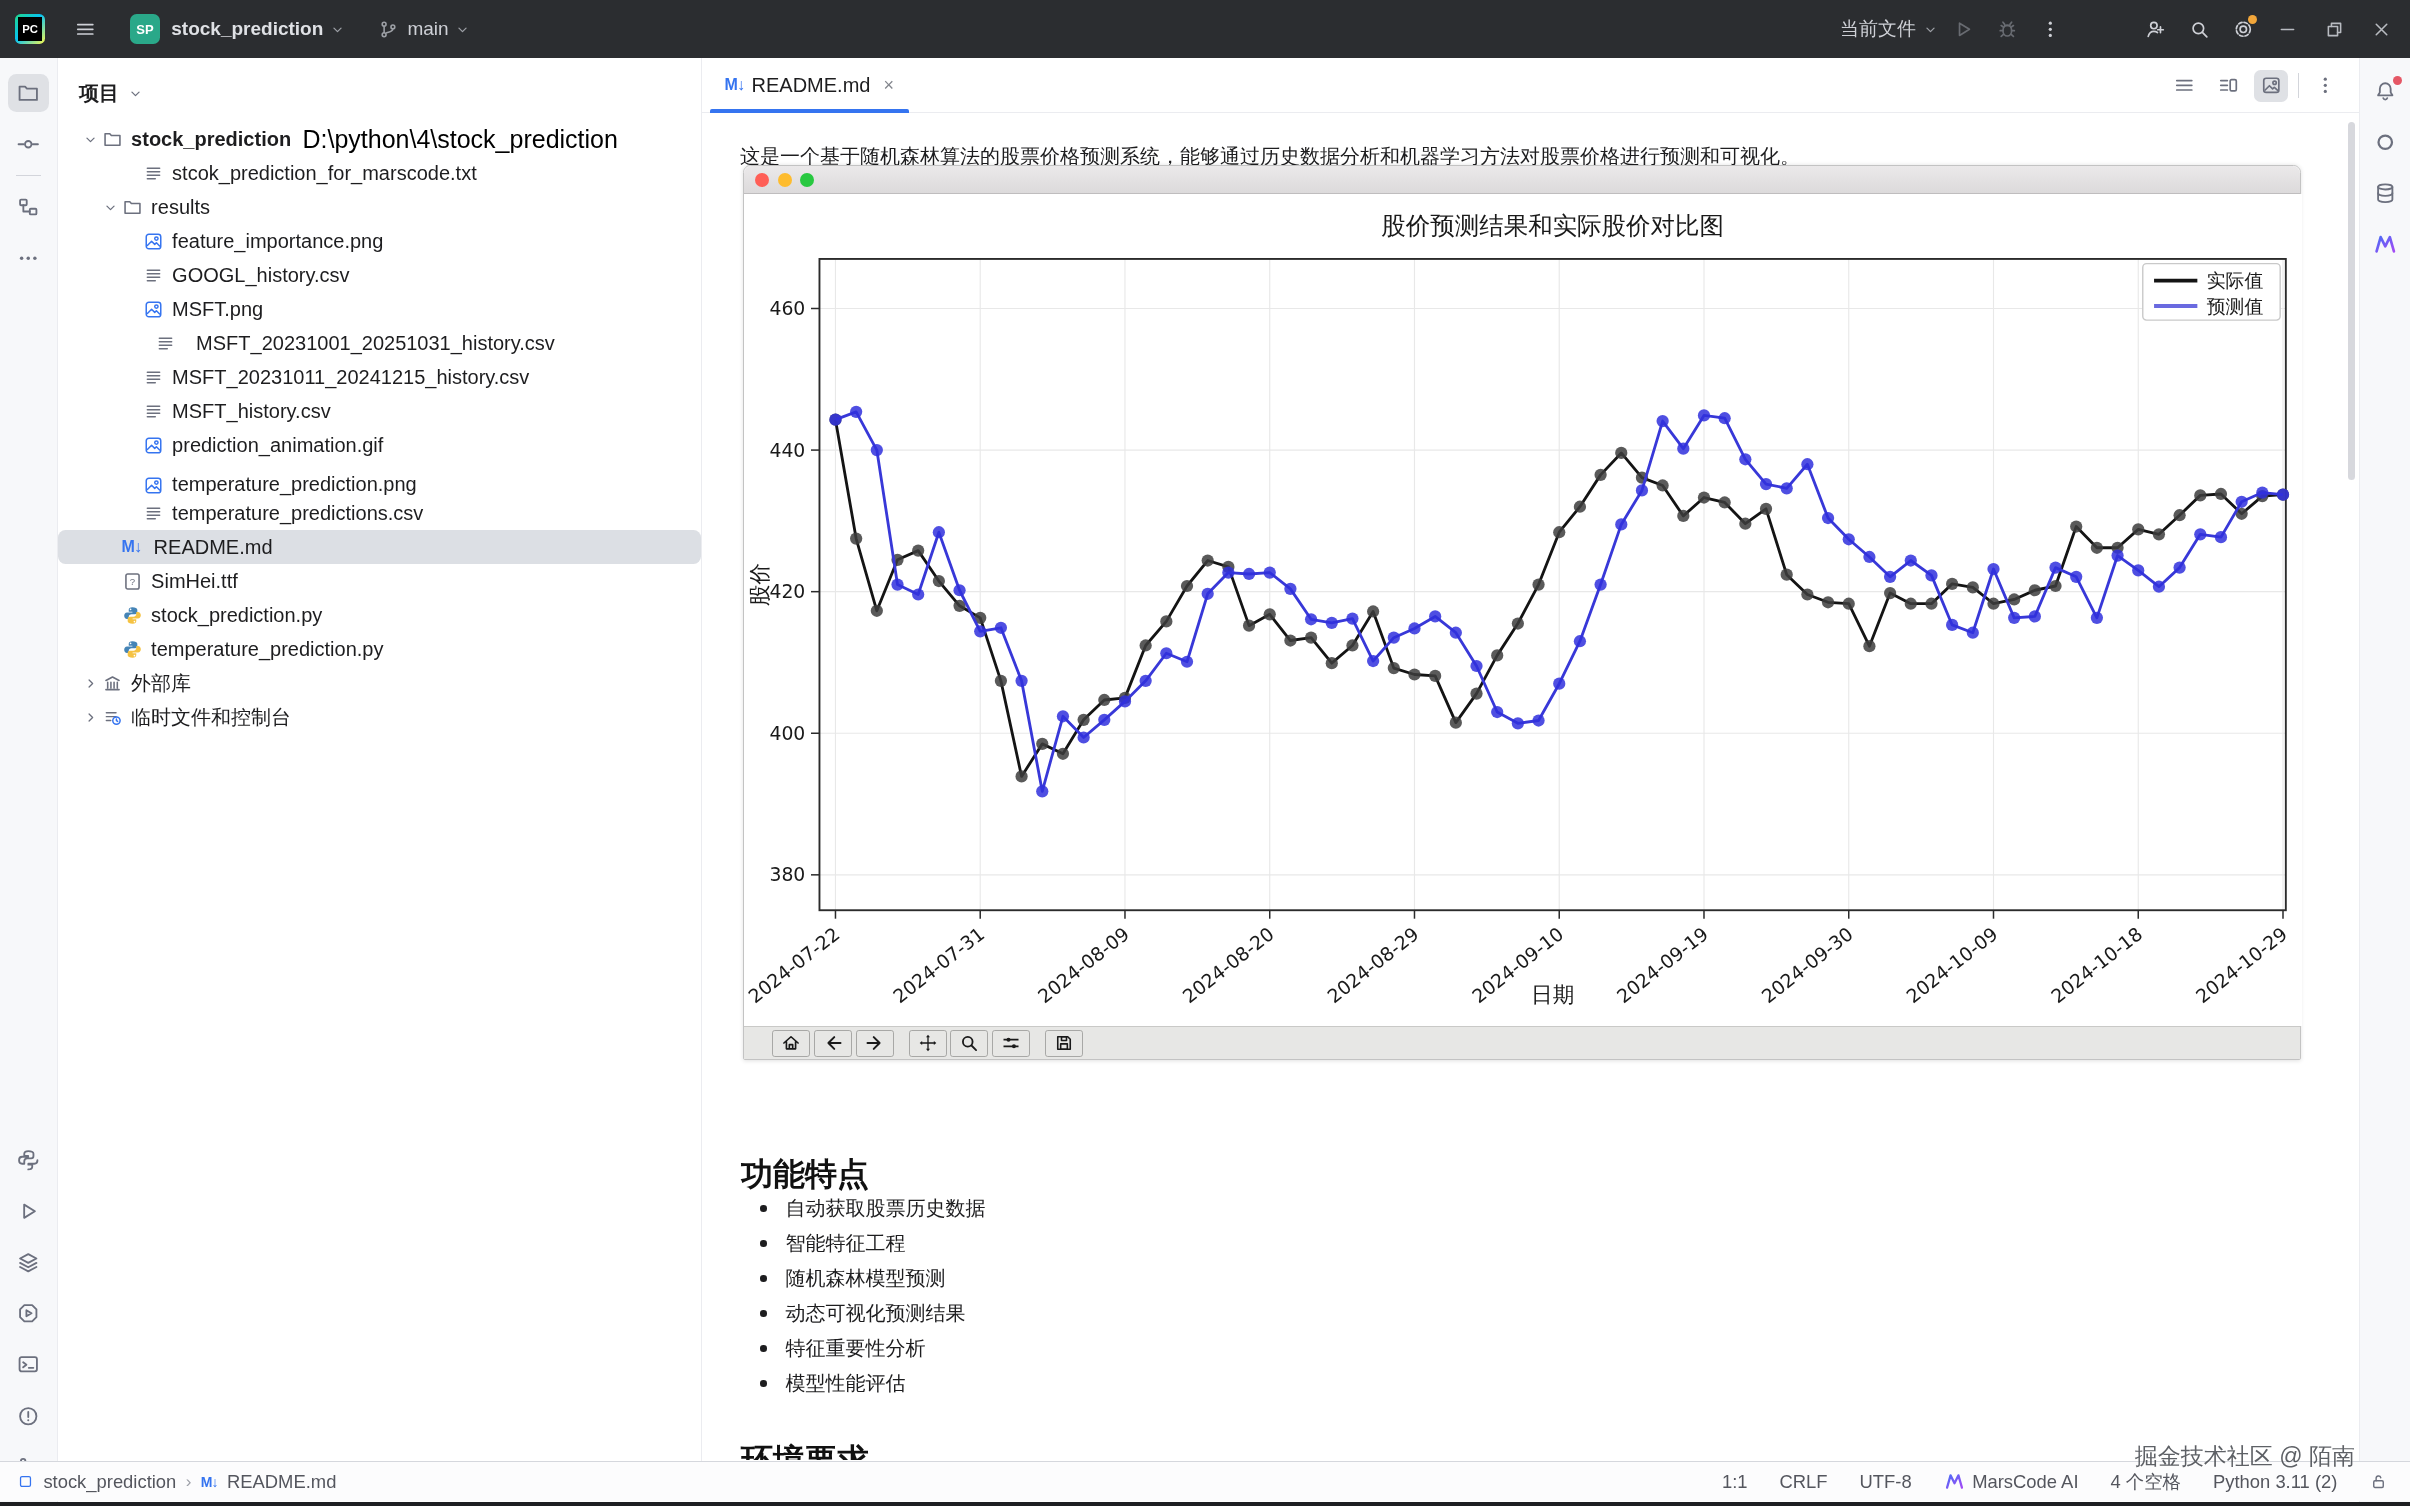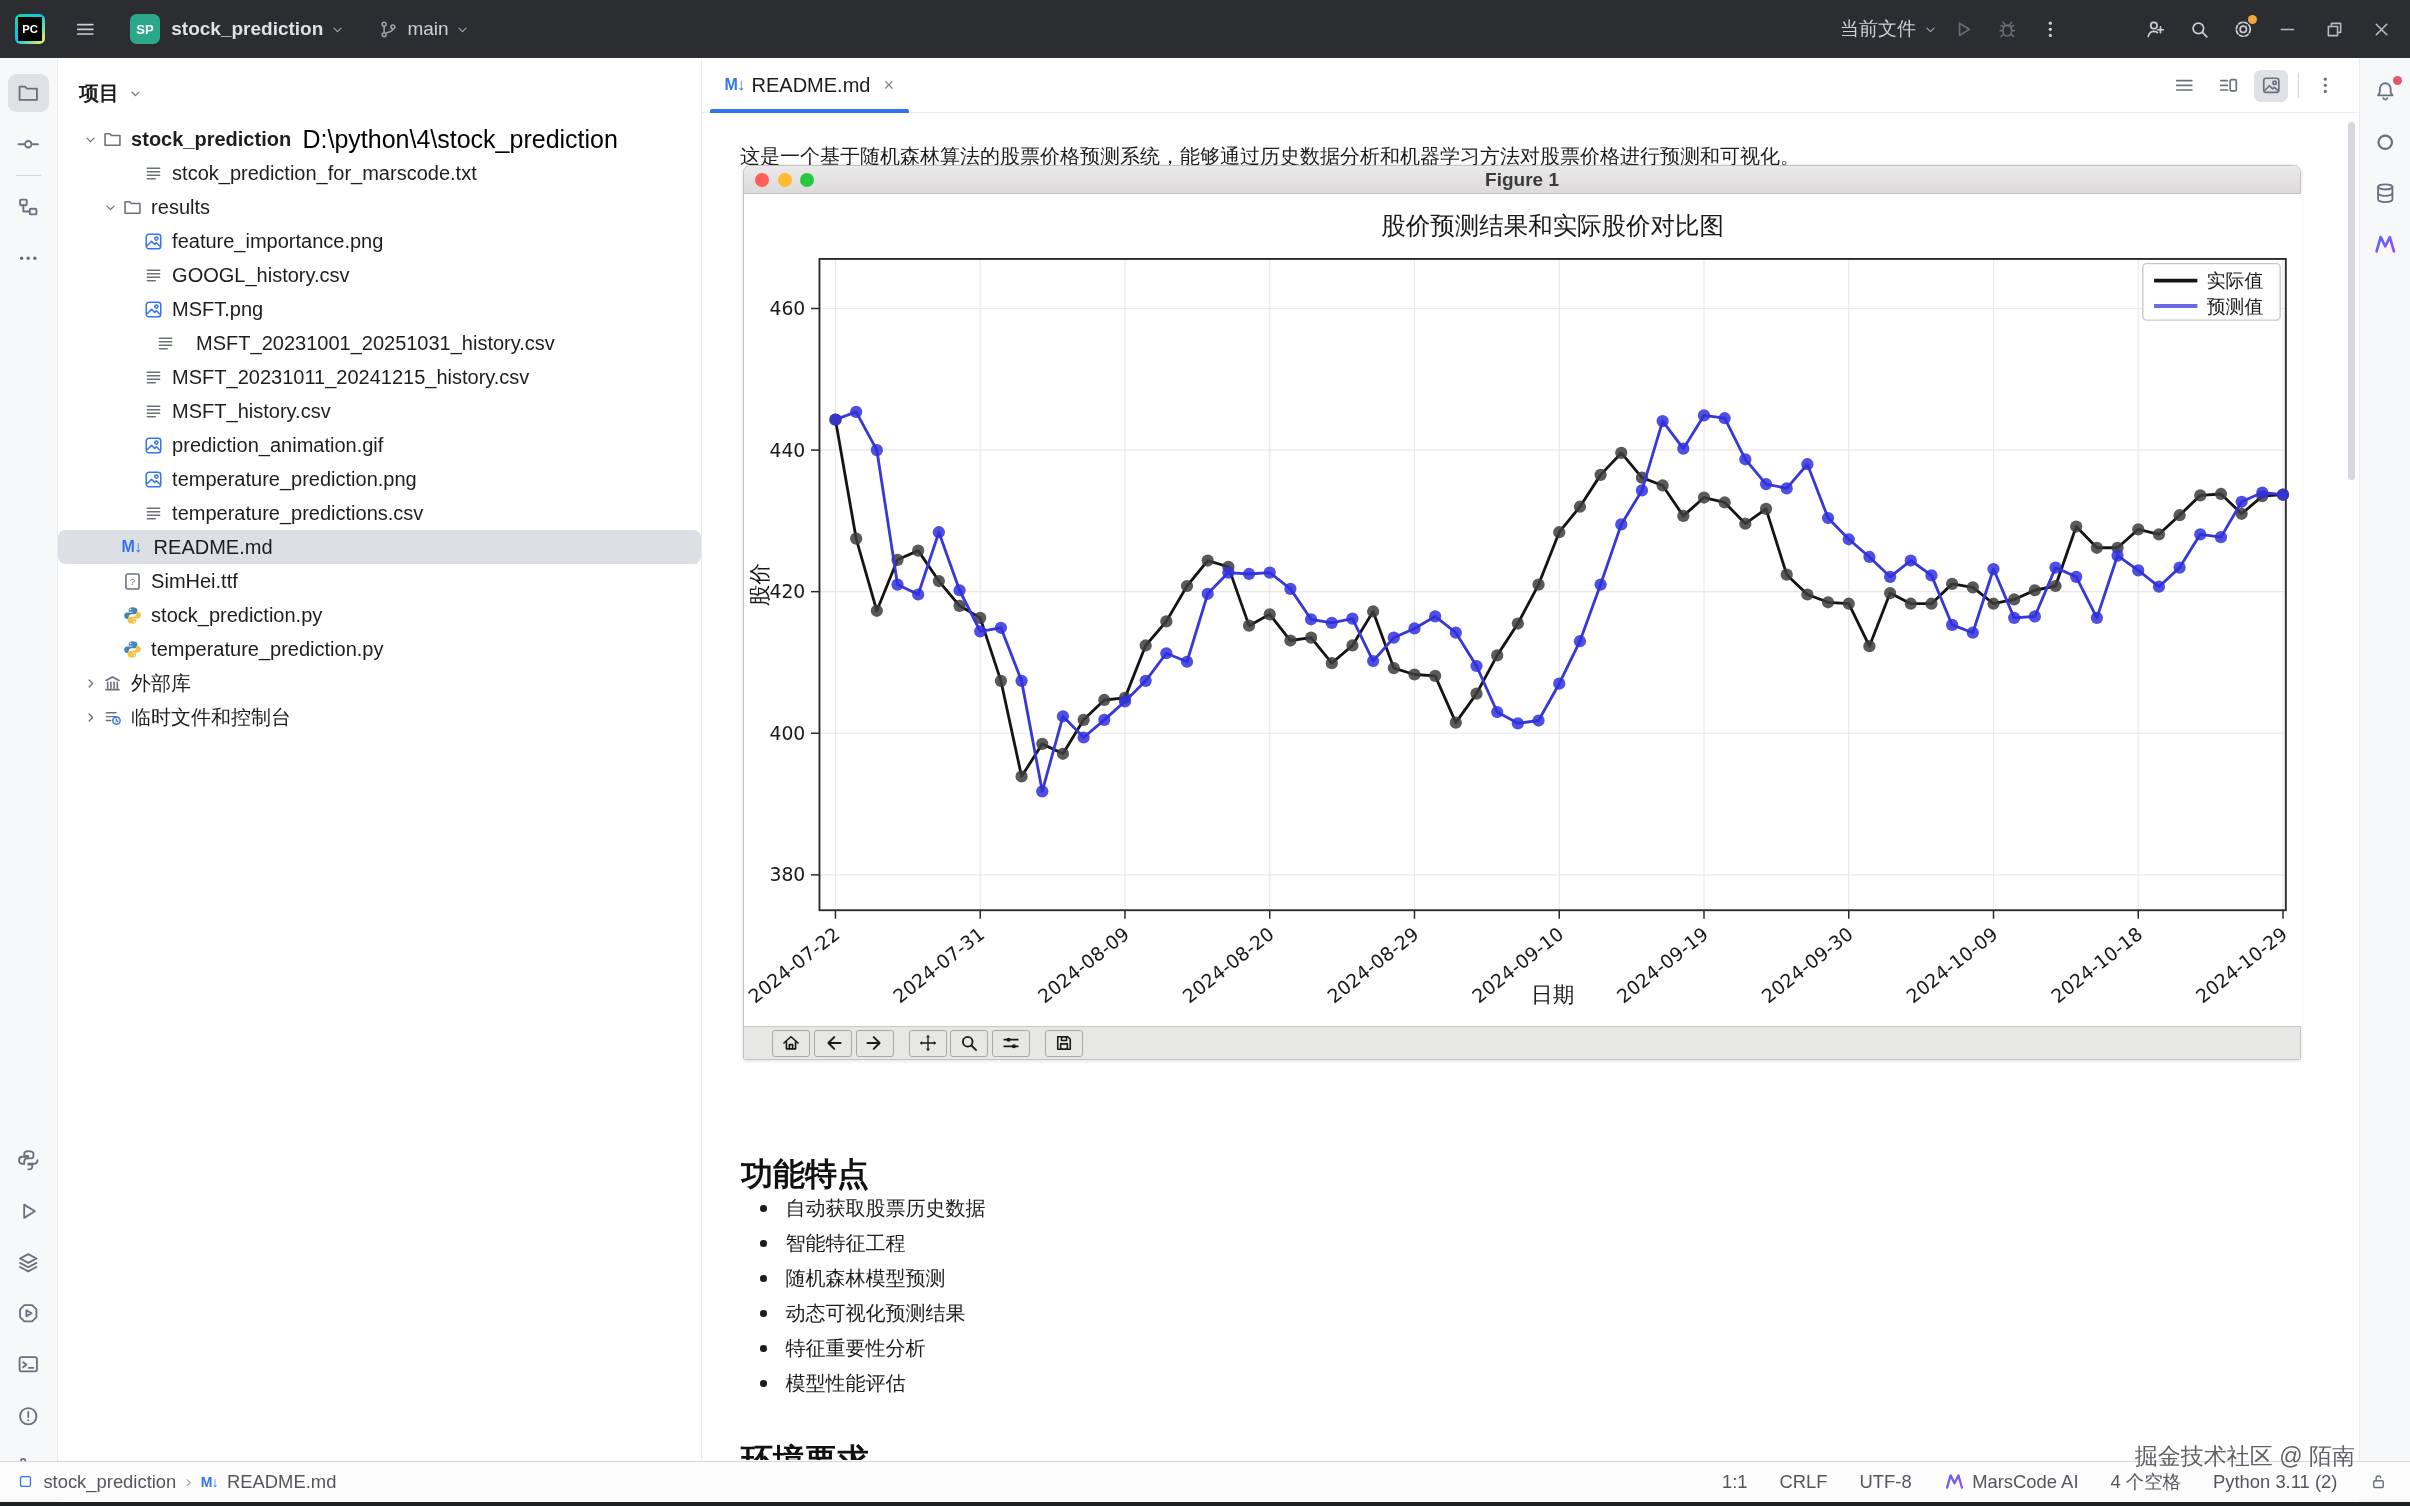--- a/index.html
+++ b/index.html
@@ -486,21 +486,21 @@
           <span class="chev"></span>
           <span class="ico ficon">
             <svg viewBox="0 0 24 24" fill="none" stroke="#3574f0" stroke-width="1.7" stroke-linecap="round" stroke-linejoin="round">
               <rect x="3.7" y="3.7" width="16.6" height="16.6" rx="3"></rect>
               <circle cx="15.3" cy="8.7" r="1.9"></circle>
               <path d="M5 16.5l4.8-4.8 3.6 3.6 1.9-1.9 3.7 3.7"></path>
             </svg>
           </span>
           <span class="label">prediction_animation.gif</span>
         </div>
-        <div class="trow" style="padding-left: 62px;">
+        <div class="trow" style="padding-left: 62px; align-items: flex-end;">
           <span class="chev"></span>
           <span class="ico ficon">
             <svg viewBox="0 0 24 24" fill="none" stroke="#3574f0" stroke-width="1.7" stroke-linecap="round" stroke-linejoin="round">
               <rect x="3.7" y="3.7" width="16.6" height="16.6" rx="3"></rect>
               <circle cx="15.3" cy="8.7" r="1.9"></circle>
               <path d="M5 16.5l4.8-4.8 3.6 3.6 1.9-1.9 3.7 3.7"></path>
             </svg>
           </span>
           <span class="label">temperature_prediction.png</span>
         </div>
@@ -630,21 +630,20 @@
     </div>
 
     <div id="content">
       <p id="intro">这是一个基于随机森林算法的股票价格预测系统，能够通过历史数据分析和机器学习方法对股票价格进行预测和可视化。</p>
 
       <div id="figure">
         <div id="figTitlebar">
           <span class="tl r"></span>
           <span class="tl y"></span>
           <span class="tl g"></span>
-          <div id="figTitle">Figure 1</div>
         </div>
         <svg id="chart" width="1558" height="832" viewBox="0 0 1655 884">
             <line x1="80" x2="1638" y1="723.3913043478261" y2="723.3913043478261" stroke="#e8e8e8" stroke-width="1.2"></line>
             <line x1="80" x2="1638" y1="572.9565217391305" y2="572.9565217391305" stroke="#e8e8e8" stroke-width="1.2"></line>
             <line x1="80" x2="1638" y1="422.5217391304348" y2="422.5217391304348" stroke="#e8e8e8" stroke-width="1.2"></line>
             <line x1="80" x2="1638" y1="272.0869565217391" y2="272.0869565217391" stroke="#e8e8e8" stroke-width="1.2"></line>
             <line x1="80" x2="1638" y1="121.6521739130435" y2="121.6521739130435" stroke="#e8e8e8" stroke-width="1.2"></line>
             <line x1="97" x2="97" y1="69" y2="761" stroke="#e8e8e8" stroke-width="1.2"></line>
             <line x1="250.8" x2="250.8" y1="69" y2="761" stroke="#e8e8e8" stroke-width="1.2"></line>
             <line x1="404.6" x2="404.6" y1="69" y2="761" stroke="#e8e8e8" stroke-width="1.2"></line>

